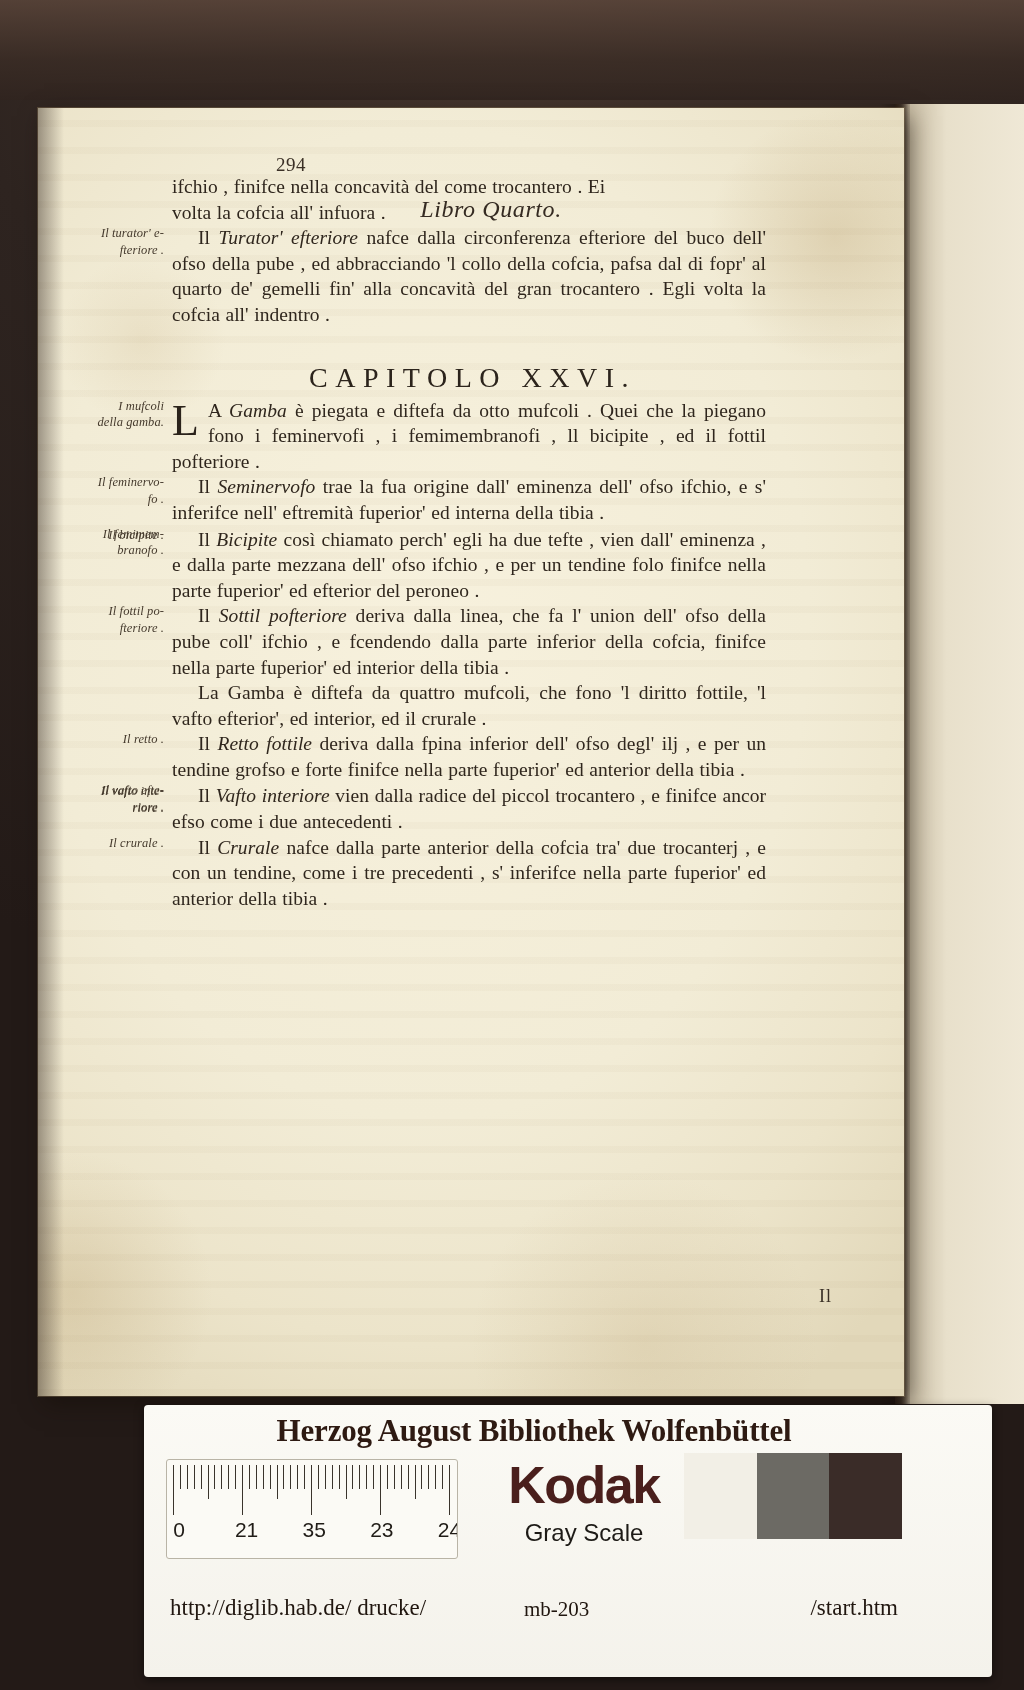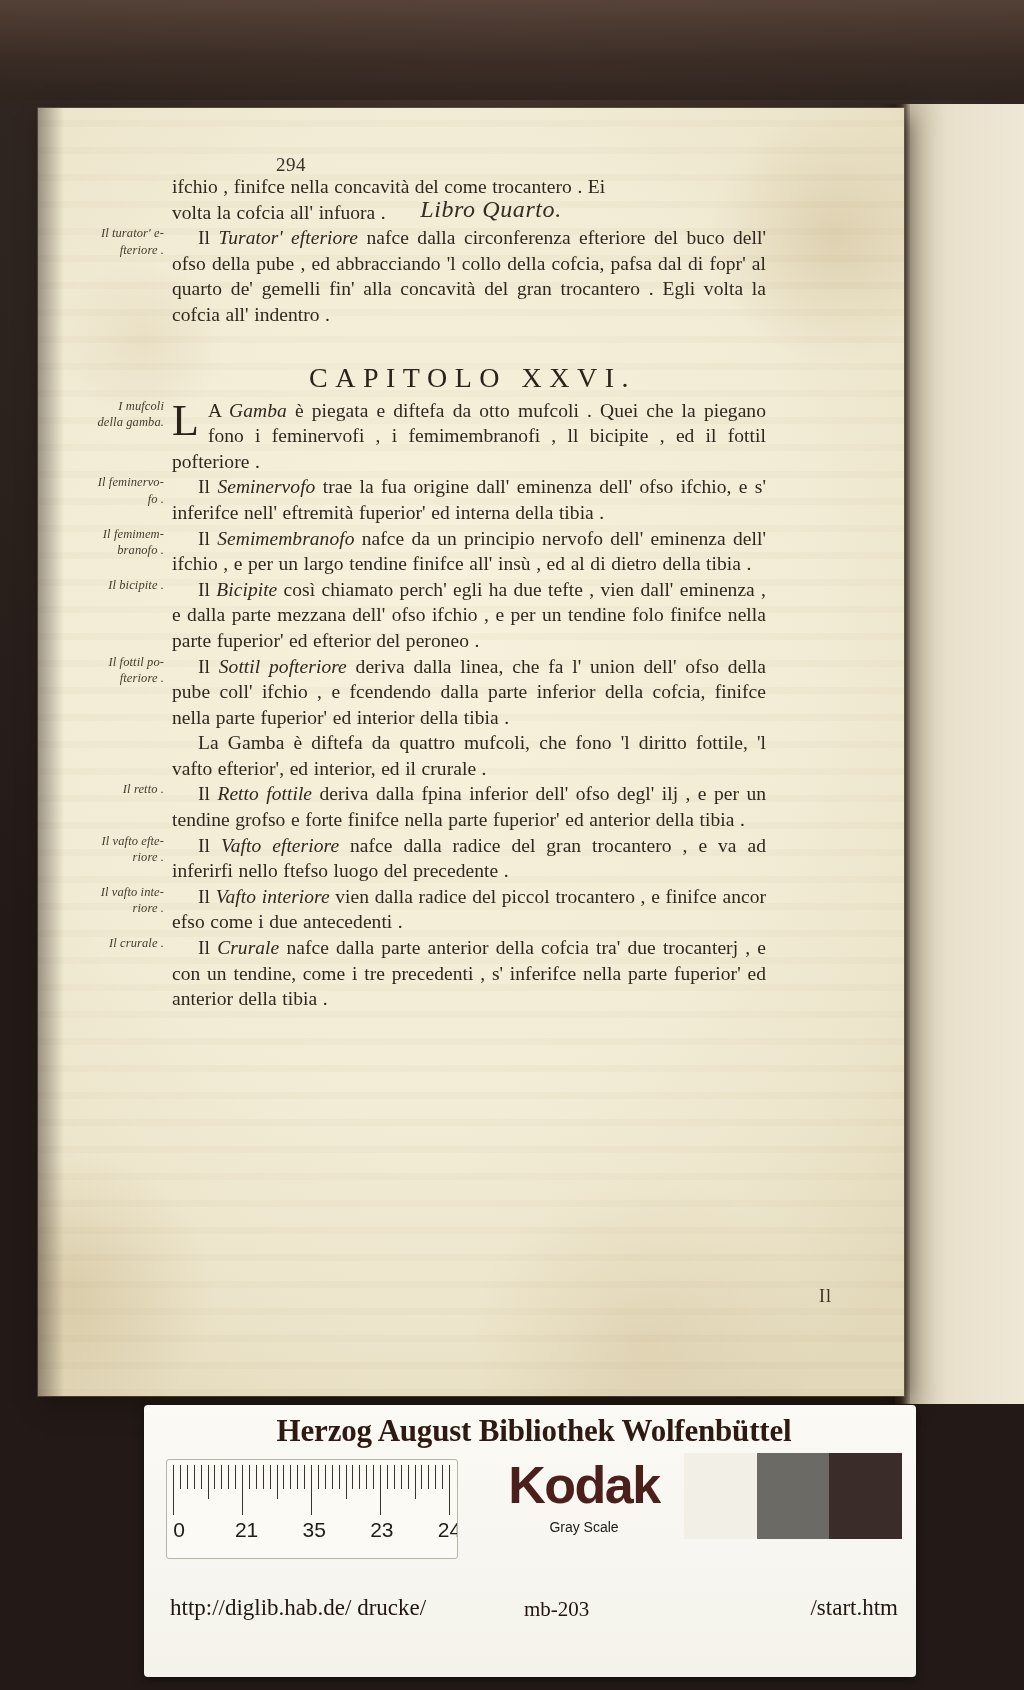--- a/index.html
+++ b/index.html
@@ -211,21 +211,21 @@
     left: 38px; top: 108px; width: 26px; height: 1288px;
     background: linear-gradient(90deg, rgba(30,18,12,.40), rgba(30,18,12,0));
     z-index: 4;
     pointer-events: none;
   }
 
   
   .target-card {
     position: absolute;
     left: 144px; top: 1405px;
-    width: 772px; height: 272px;
+    width: 848px; height: 272px;
     background: linear-gradient(180deg,#fbfaf5 0%, #f4f2eb 100%);
     border-radius: 4px;
     box-shadow: 0 3px 10px rgba(0,0,0,.5);
     z-index: 6;
   }
 
   .hab-title {
     position: absolute;
     left: 0; top: 8px; width: 780px;
     text-align: center;
@@ -283,21 +283,21 @@
     letter-spacing: -1.5px;
     color: #4a1f1c;
     line-height: 56px;
   }
   .grayscale-label {
     position: absolute;
     left: 340px; top: 114px;
     width: 200px;
     text-align: center;
     font-family: "Liberation Sans", sans-serif;
-    font-size: 14px;
+    font-size: 24px;
     color: #1d1a16;
   }
 
   
   .patches {
     position: absolute;
     left: 540px; top: 48px;
     width: 218px; height: 86px;
     display: flex;
   }
@@ -376,21 +376,20 @@
           <span>fo .</span>
         </div>
         <div class="body indent"><span>Il </span><em>Seminervofo</em><span> trae la fua origine dall' eminenza dell' ofso ifchio, e s' inferifce nell' eftremità fuperior' ed interna della tibia .</span></div>
       </div>
 
       <div class="row">
         <div class="marginal">
           <span>Il  femimem-</span><br>
           <span>branofo .</span>
         </div>
-        <div class="body indent"><span>Il </span><em>Semimembranofo</em><span> nafce da un principio nervofo dell' eminenza dell' ifchio , e per un largo tendine finifce all' insù , ed al di dietro della tibia .</span></div>
       </div>
 
       <div class="row">
         <div class="marginal">
           <span>Il bicipite .</span>
         </div>
         <div class="body indent"><span>Il </span><em>Bicipite</em><span> così chiamato perch' egli ha due tefte , vien dall' eminenza , e dalla parte mezzana dell' ofso ifchio , e per un tendine folo finifce nella parte fuperior' ed efterior del peroneo .</span></div>
       </div>
 
       <div class="row">
@@ -410,21 +409,20 @@
           <span>Il retto .</span>
         </div>
         <div class="body indent"><span>Il </span><em>Retto fottile</em><span> deriva dalla fpina inferior dell' ofso degl' ilj , e per un tendine grofso e forte finifce nella parte fuperior' ed anterior della tibia .</span></div>
       </div>
 
       <div class="row">
         <div class="marginal">
           <span>Il vafto efte-</span><br>
           <span>riore .</span>
         </div>
-        <div class="body indent"><span>Il </span><em>Vafto efteriore</em><span> nafce dalla radice del gran trocantero , e va ad inferirfi nello ftefso luogo del precedente .</span></div>
       </div>
 
       <div class="row">
         <div class="marginal">
           <span>Il vafto inte-</span><br>
           <span>riore .</span>
         </div>
         <div class="body indent"><span>Il </span><em>Vafto interiore</em><span> vien dalla radice del piccol trocantero , e finifce ancor efso come i due antecedenti .</span></div>
       </div>
 

